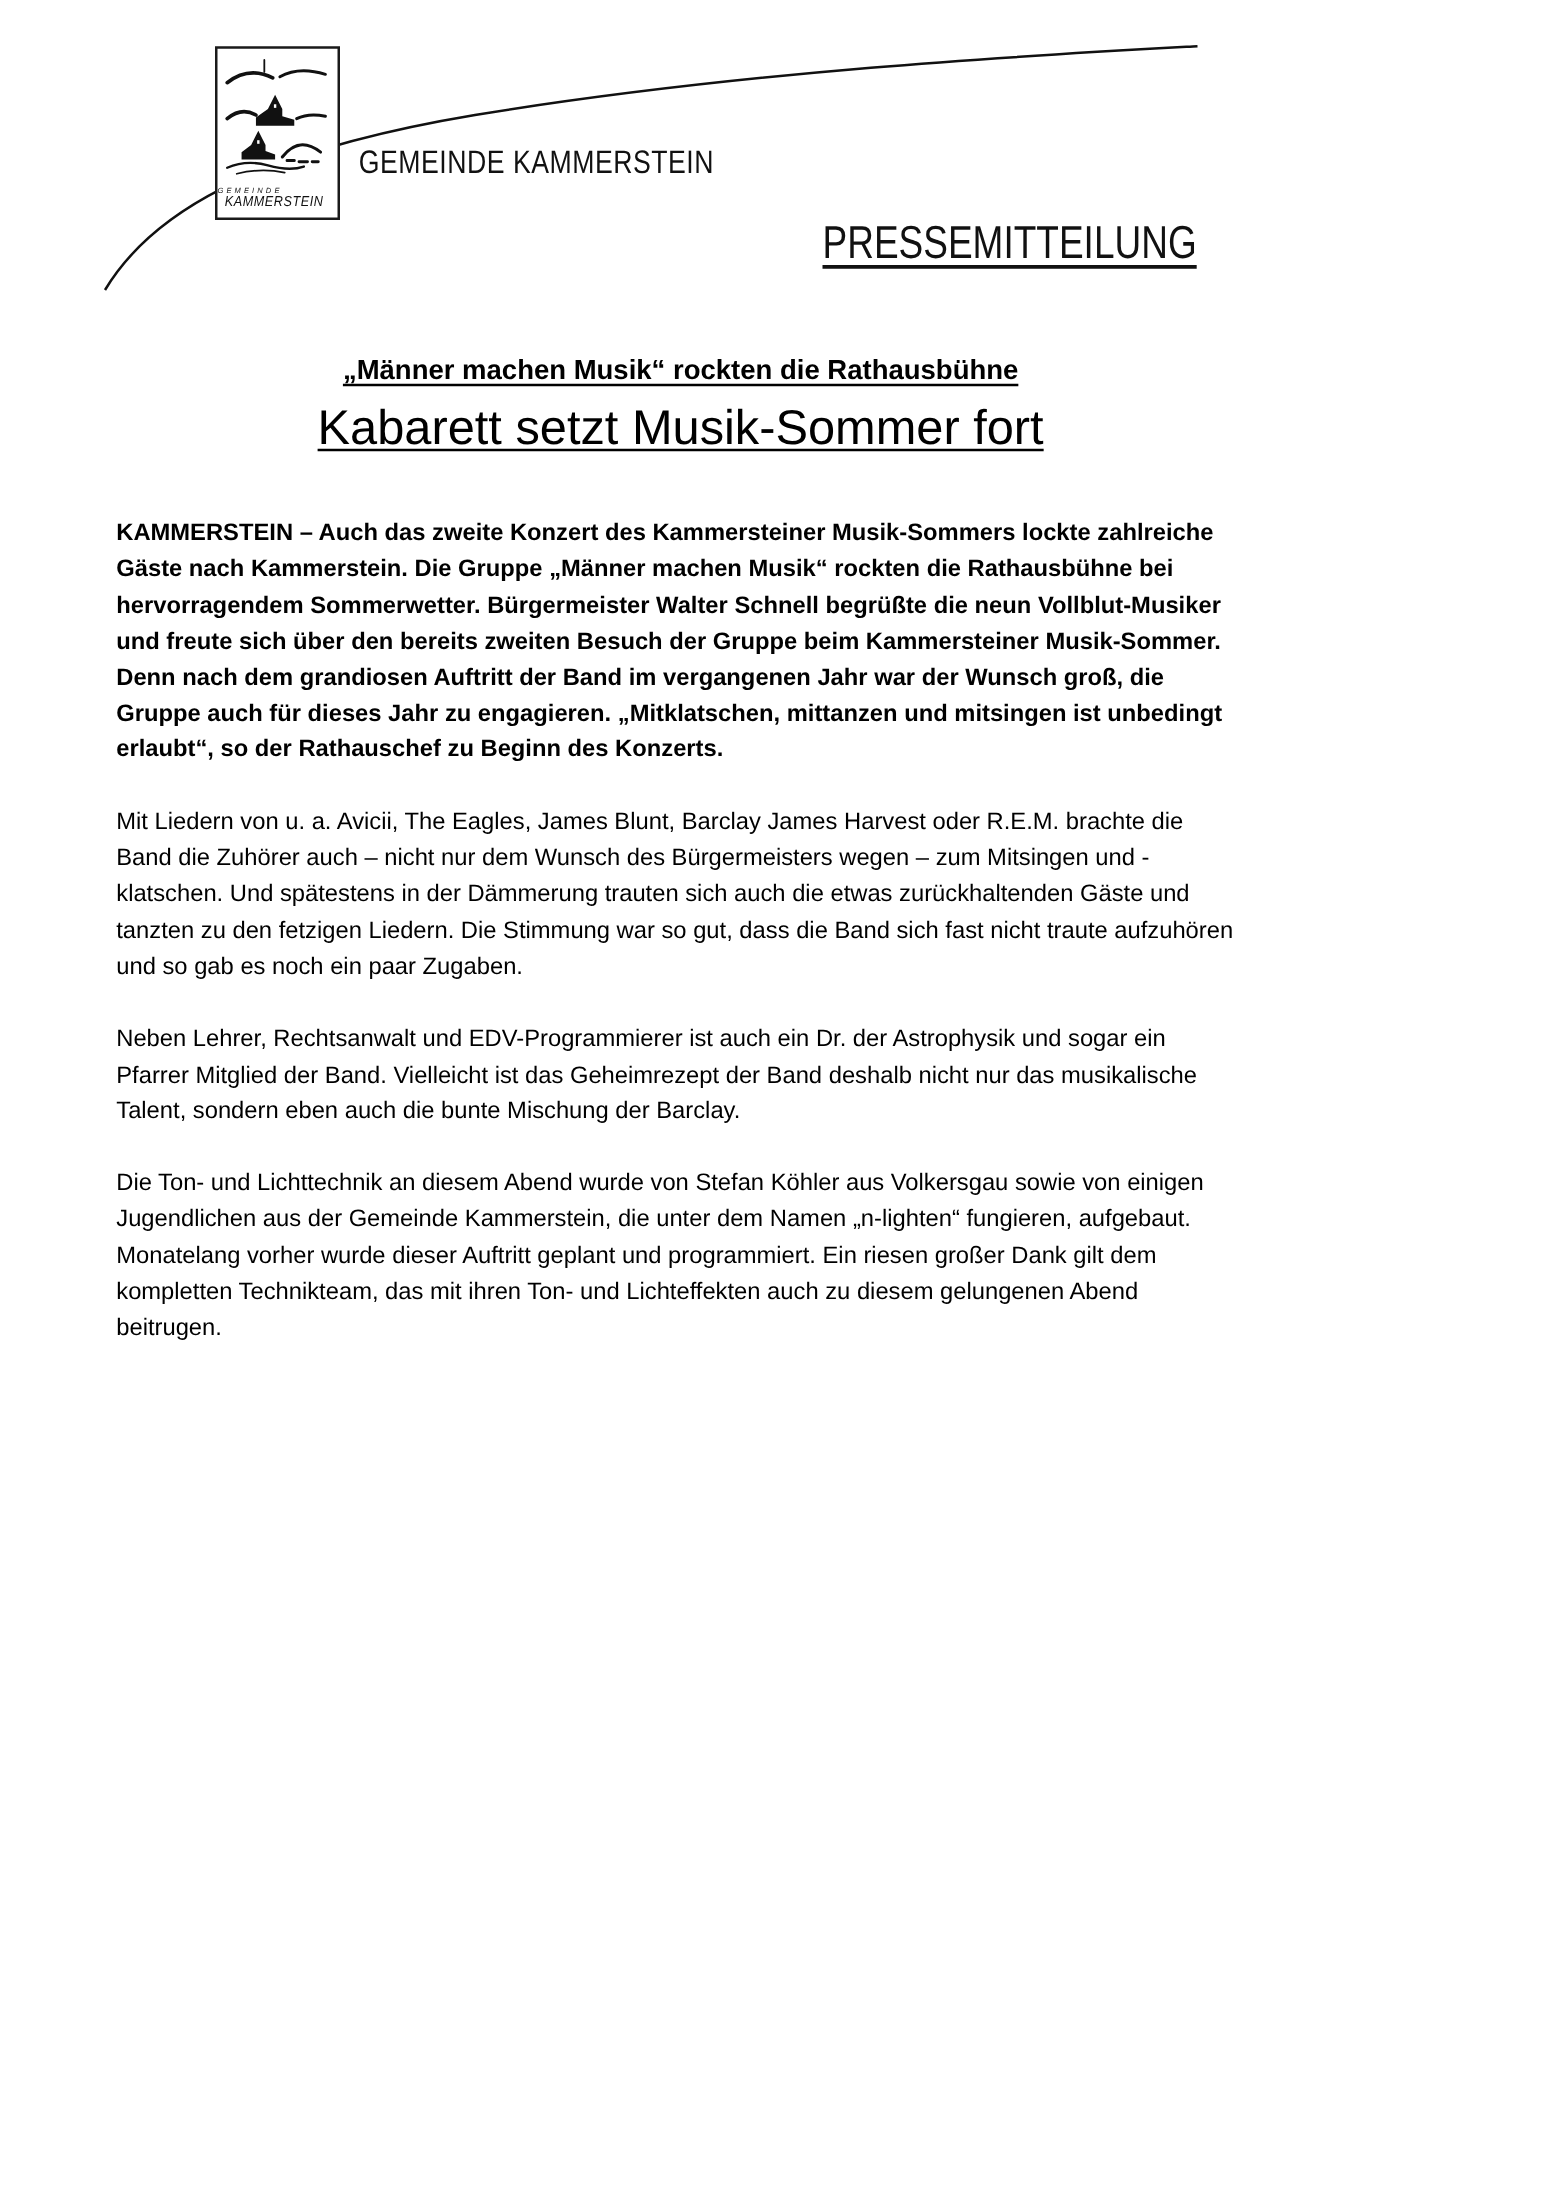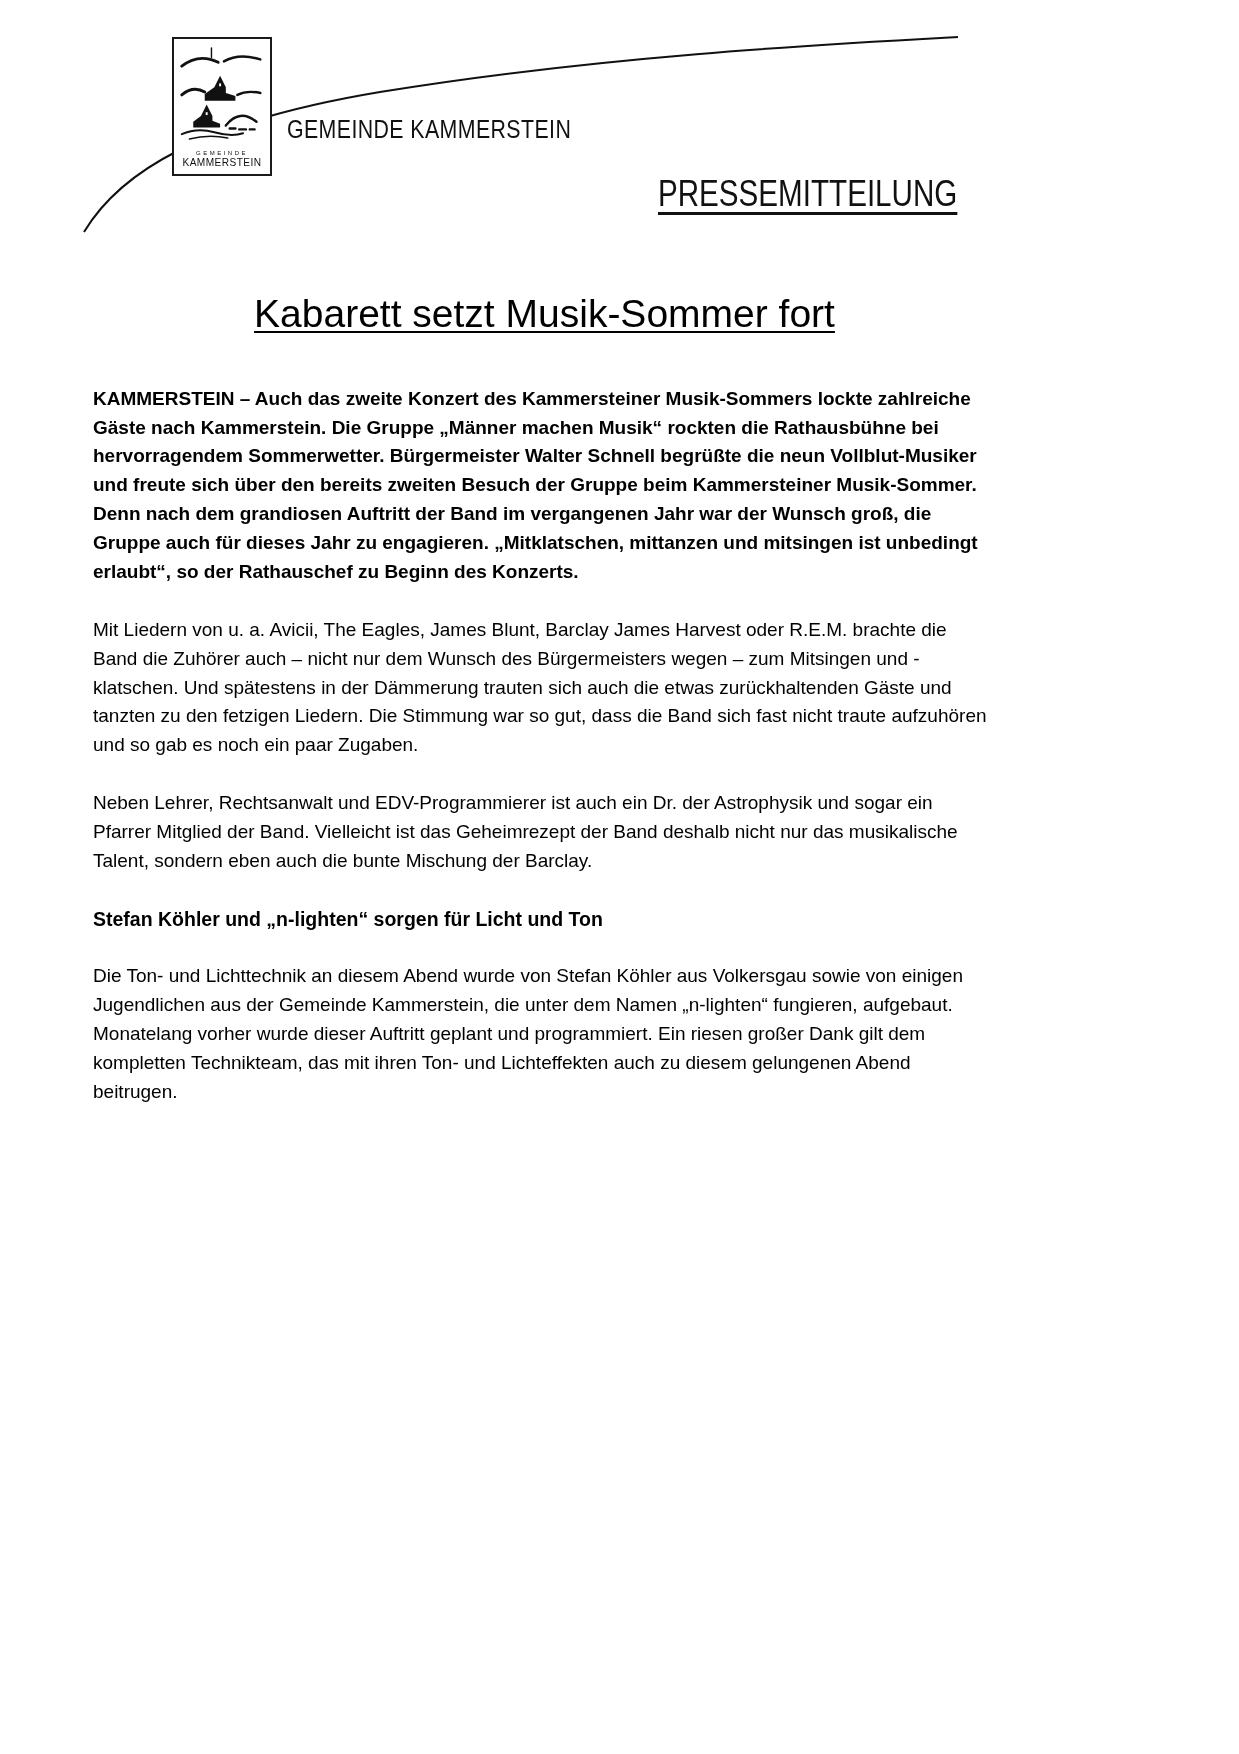--- a/index.html
+++ b/index.html
@@ -30,22 +30,22 @@
     z-index: 2;
   }
   .logo-art {
     position: absolute;
     left: 2px; top: 4px;
     width: 92px; height: 100px;
   }
   .logo-caption {
     position: absolute;
     left: 0; right: 0; bottom: 5px;
-    text-align: center;
     line-height: 1.1;
+    font-style: italic;
   }
   .logo-caption .small {
     display: block;
     font-size: 6px;
     letter-spacing: 2.5px;
     color: #111;
   }
   .logo-caption .large {
     display: block;
     font-size: 11.5px;
@@ -158,29 +158,31 @@
       <span class="small">GEMEINDE</span>
       <span class="large">KAMMERSTEIN</span>
     </div>
   </div>
 
   <div class="org-name">GEMEINDE KAMMERSTEIN</div>
 
   <div class="doc-type">PRESSEMITTEILUNG</div>
 
   <main class="content">
+    <p class="kicker">
+      <span>„Männer machen Musik“ rockten die Rathausbühne</span>
+    </p>
     <h1 class="title">
       <span>Kabarett setzt Musik-Sommer fort</span>
     </h1>
 
     <p class="lead">KAMMERSTEIN – Auch das zweite Konzert des Kammersteiner Musik-Sommers lockte zahlreiche Gäste nach Kammerstein. Die Gruppe „Männer machen Musik“ rockten die Rathausbühne bei hervorragendem Sommerwetter. Bürgermeister Walter Schnell begrüßte die neun Vollblut-Musiker und freute sich über den bereits zweiten Besuch der Gruppe beim Kammersteiner Musik-Sommer. Denn nach dem grandiosen Auftritt der Band im vergangenen Jahr war der Wunsch groß, die Gruppe auch für dieses Jahr zu engagieren. „Mitklatschen, mittanzen und mitsingen ist unbedingt erlaubt“, so der Rathauschef zu Beginn des Konzerts.</p>
 
     <p class="para">Mit Liedern von u. a. Avicii, The Eagles, James Blunt, Barclay James Harvest oder R.E.M. brachte die Band die Zuhörer auch – nicht nur dem Wunsch des Bürgermeisters wegen – zum Mitsingen und -klatschen. Und spätestens in der Dämmerung trauten sich auch die etwas zurückhaltenden Gäste und tanzten zu den fetzigen Liedern. Die Stimmung war so gut, dass die Band sich fast nicht traute aufzuhören und so gab es noch ein paar Zugaben.</p>
 
 
     <p class="para">Neben Lehrer, Rechtsanwalt und EDV-Programmierer ist auch ein Dr. der Astrophysik und sogar ein Pfarrer Mitglied der Band. Vielleicht ist das Geheimrezept der Band deshalb nicht nur das musikalische Talent, sondern eben auch die bunte Mischung der Barclay.</p>
 
-    <h2 class="subhead">Stefan Köhler und „n-lighten“ sorgen für Licht und Ton</h2>
 
     <p class="para">Die Ton- und Lichttechnik an diesem Abend wurde von Stefan Köhler aus Volkersgau sowie von einigen Jugendlichen aus der Gemeinde Kammerstein, die unter dem Namen „n-lighten“ fungieren, aufgebaut. Monatelang vorher wurde dieser Auftritt geplant und programmiert. Ein riesen großer Dank gilt dem kompletten Technikteam, das mit ihren Ton- und Lichteffekten auch zu diesem gelungenen Abend beitrugen.</p>
   </main>
 
 </div>
 
 </body></html>

